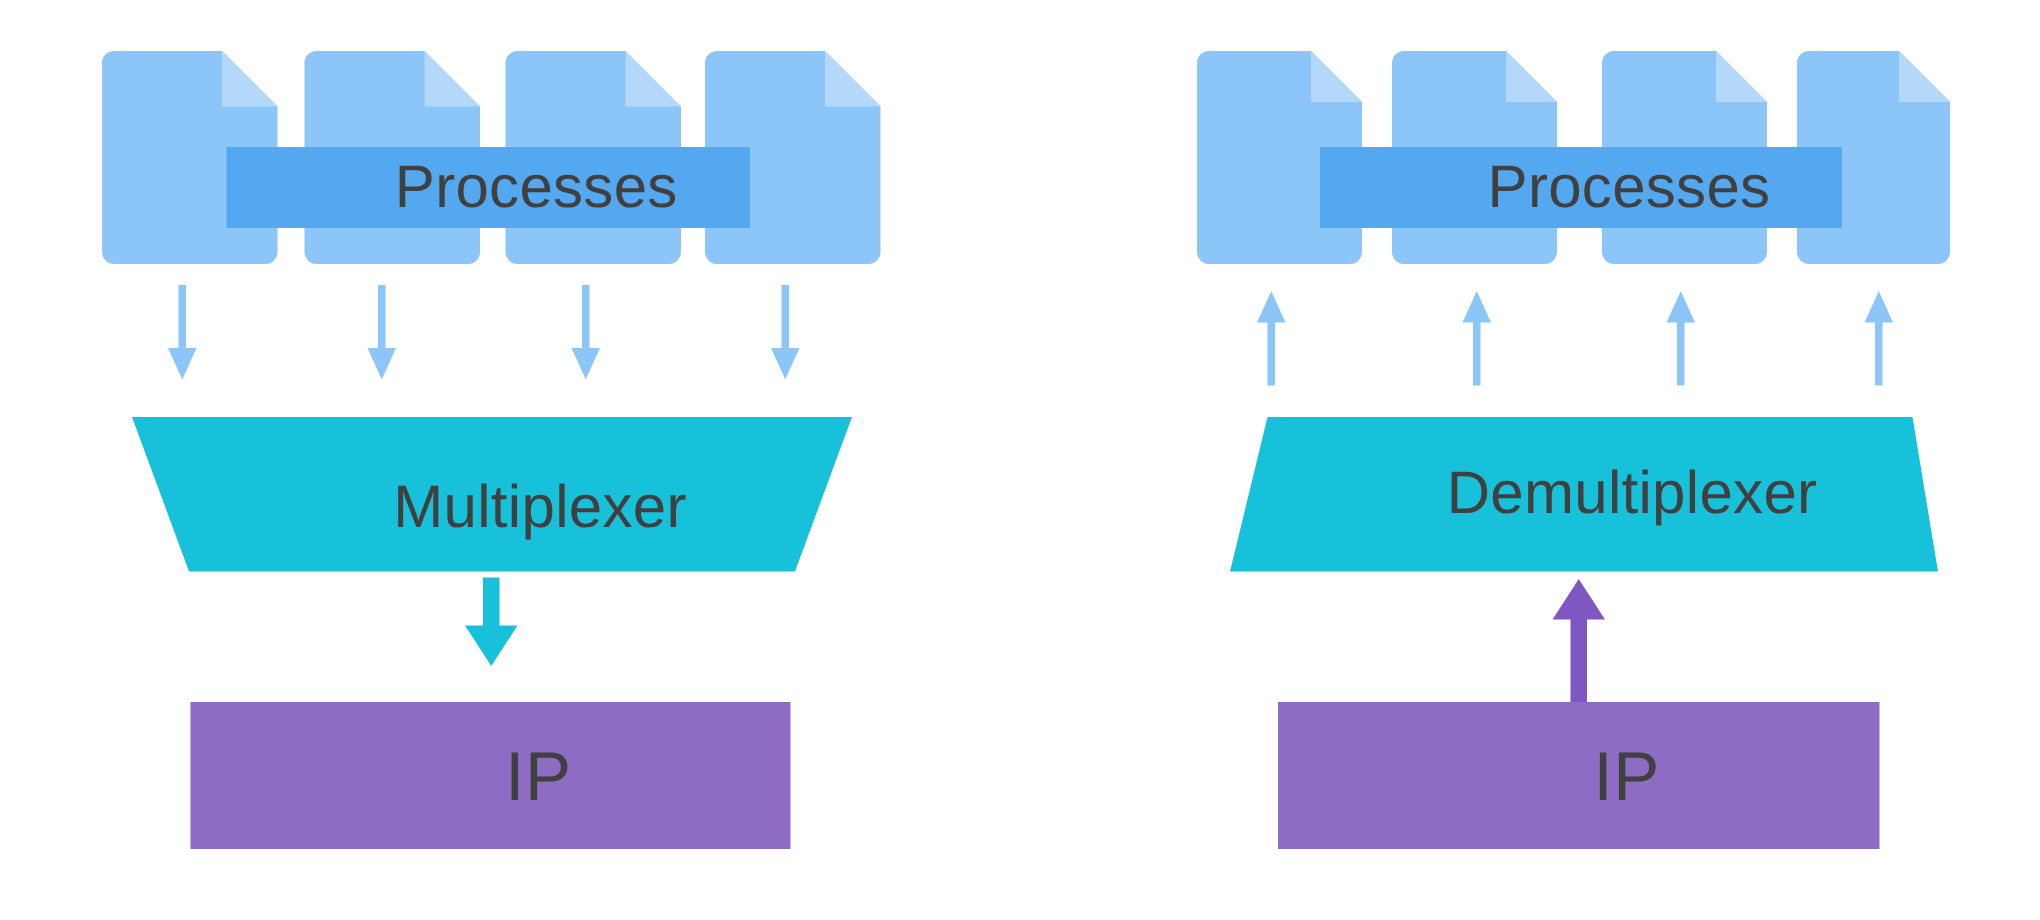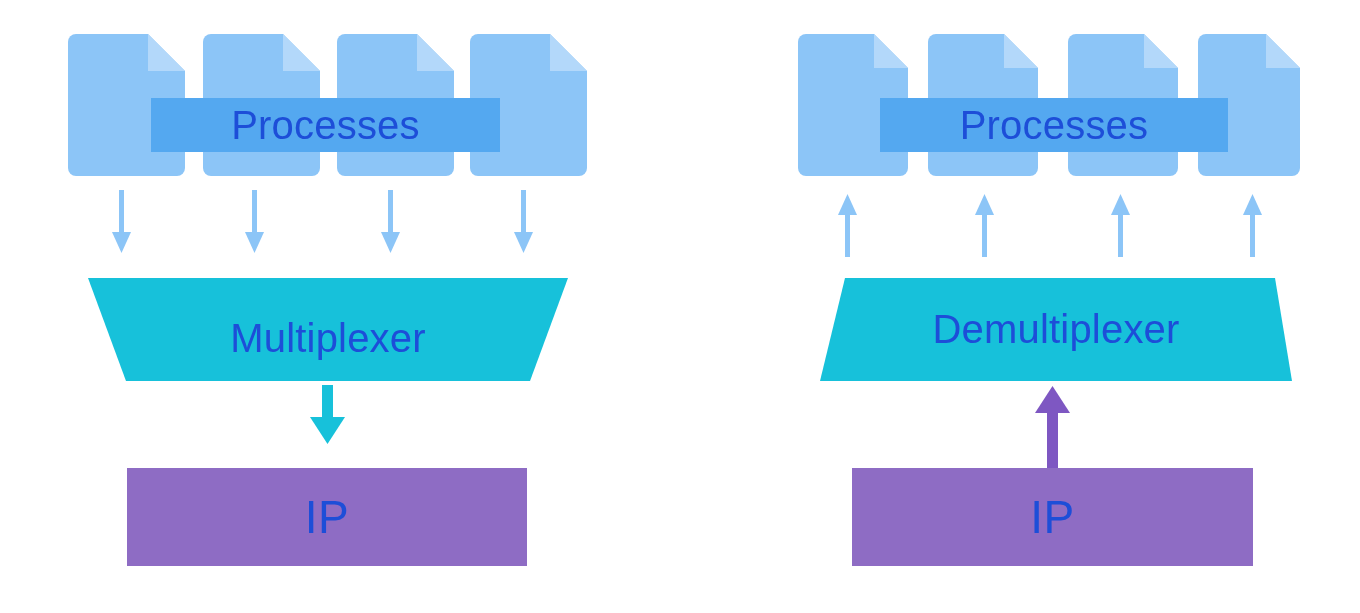--- a/index.html
+++ b/index.html
@@ -22,23 +22,24 @@
     left: 0;
     top: 0;
     width: 1360px;
     height: 613px;
   }
   .lbl {
     position: absolute;
     display: flex;
     align-items: center;
     justify-content: center;
-    color: #1d4ed8;
+    color: #404040;
     white-space: nowrap;
     pointer-events: none;
+    padding-left: 32px;
   }
   .lbl-processes {
     font-size: 40px;
     letter-spacing: 0.2px;
   }
   .lbl-mux {
     font-size: 40px;
     letter-spacing: 0.2px;
   }
   .lbl-ip {

